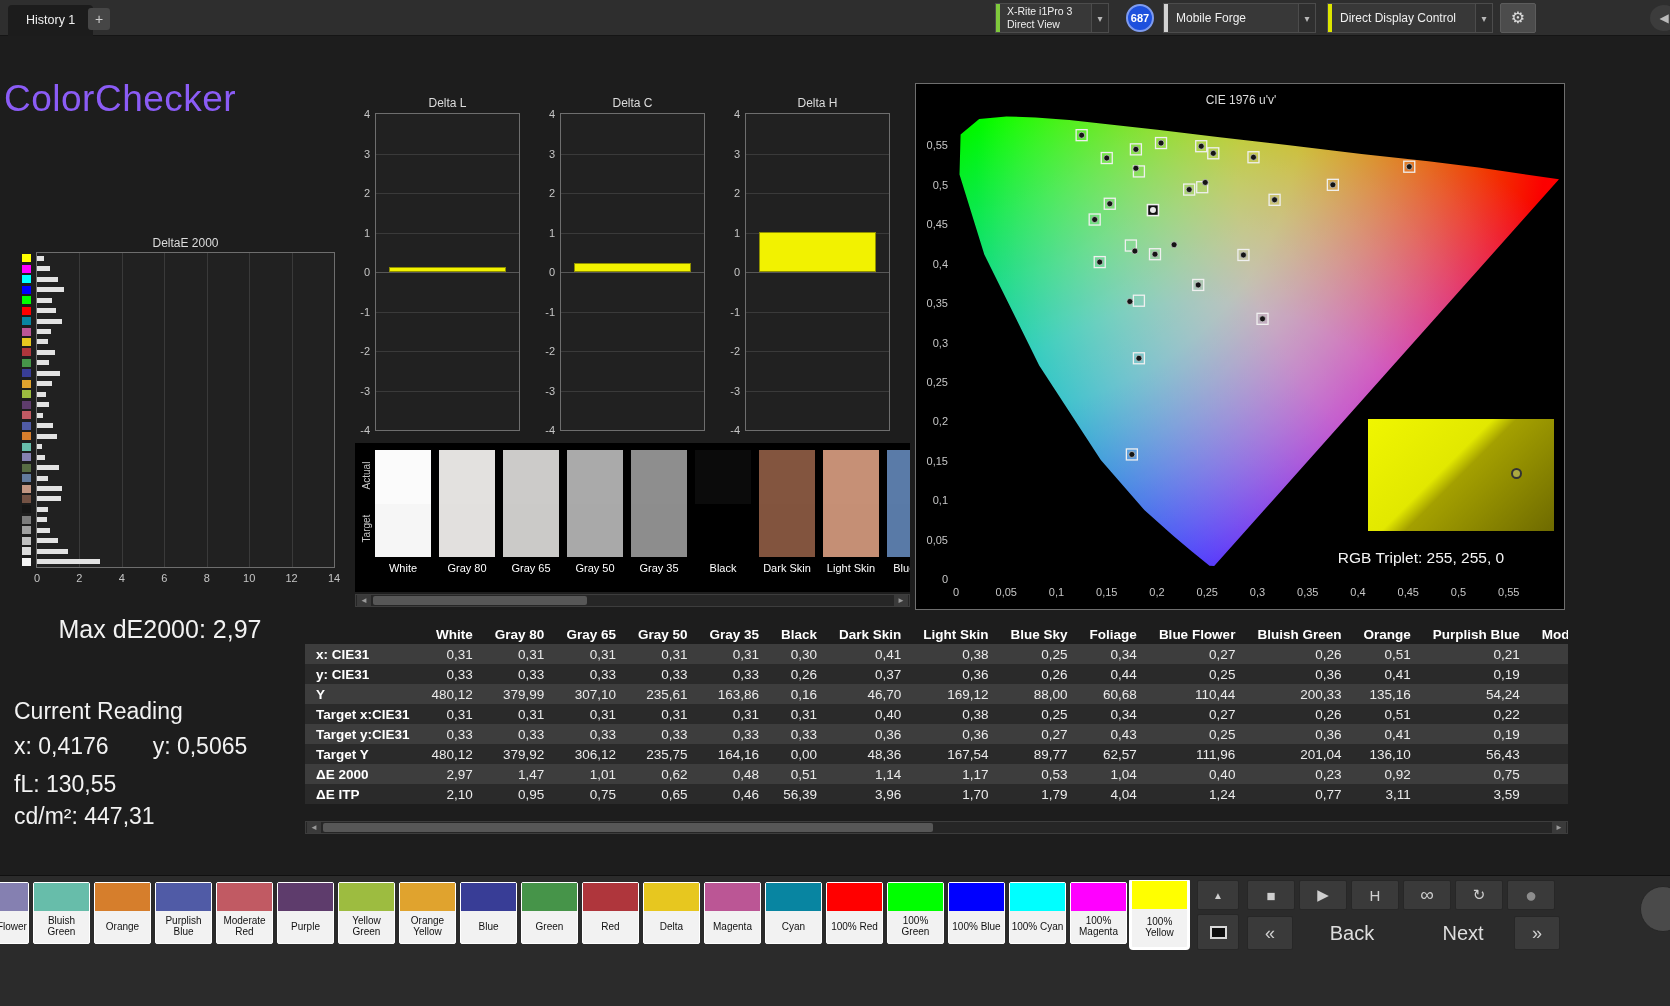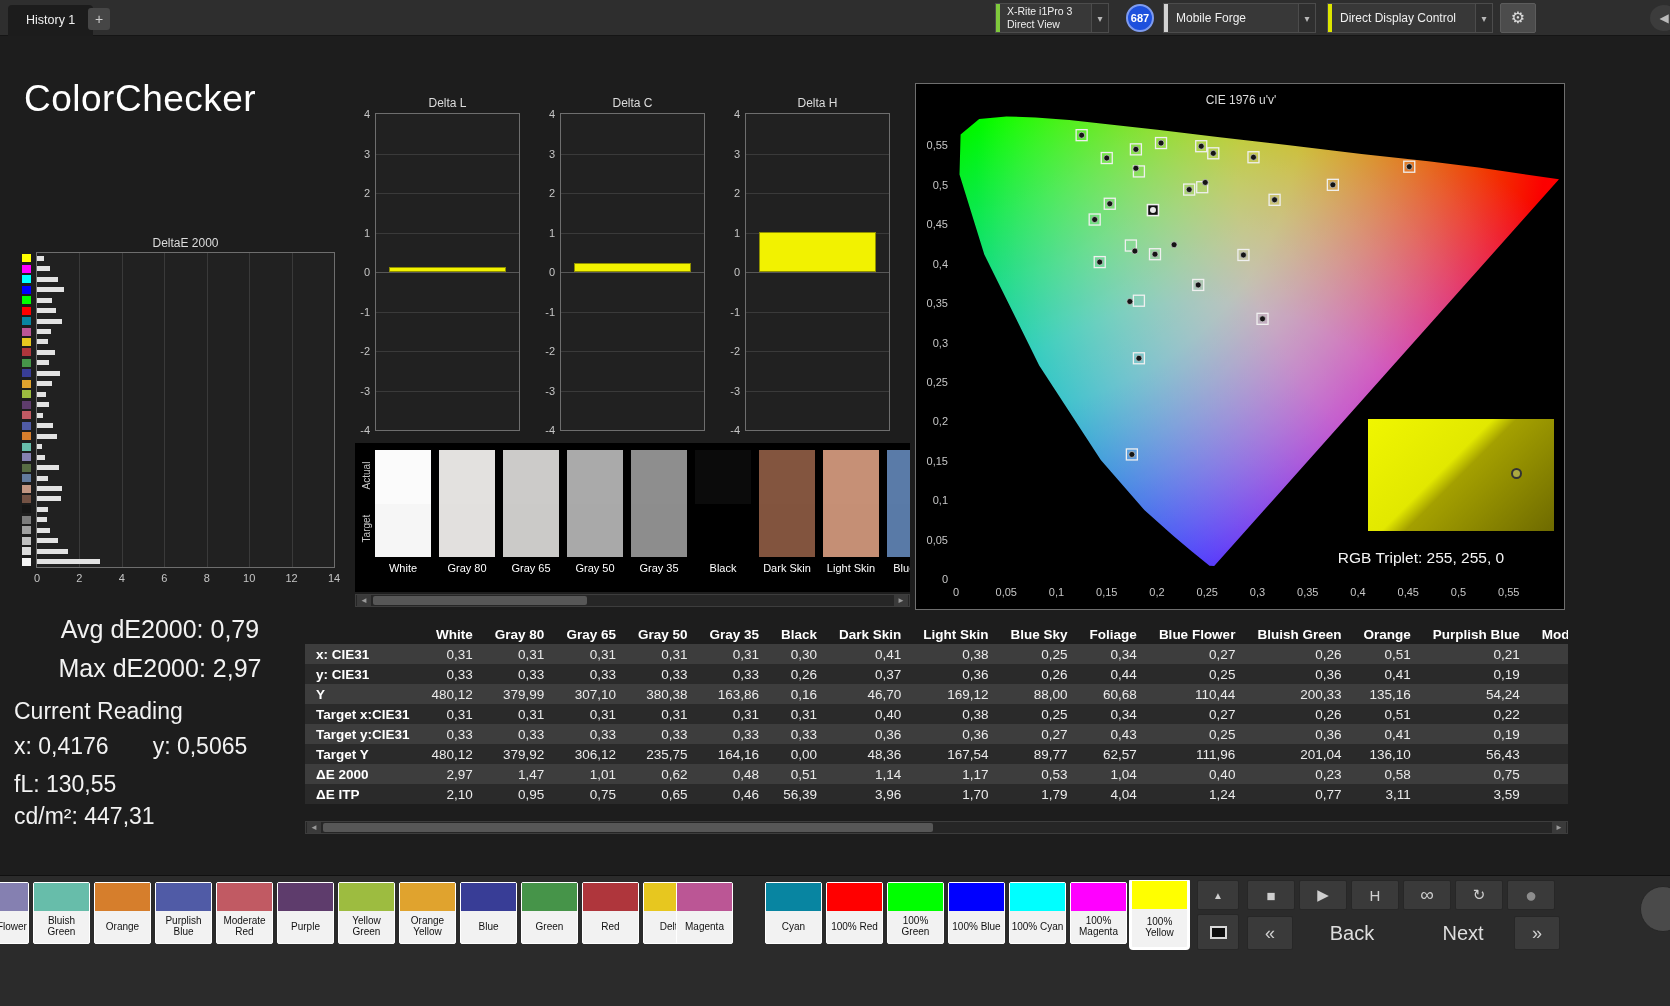--- a/index.html
+++ b/index.html
@@ -14,21 +14,21 @@
 .dd .txt{flex:1;padding:0 7px;font-size:10.5px;line-height:1.25;color:#efefef;white-space:nowrap}
 .dd .txt1{flex:1;padding:0 8px;font-size:12px;color:#efefef;white-space:nowrap}
 .dd .chev{width:17px;align-self:stretch;display:flex;align-items:center;justify-content:center;color:#b8b8b8;font-size:10px;border-left:1px solid #4c4c4c;background:#2f2f2f}
 #dd-meter{left:995px;width:114px}
 #badge{position:absolute;left:1126px;top:4px;width:28px;height:28px;border-radius:50%;background:#1d50dd;border:2px solid #7e9bef;color:#fff;font-size:11px;font-weight:bold;text-align:center;line-height:24px}
 #dd-source{left:1163px;width:153px}
 #dd-workflow{left:1327px;width:166px}
 #gear{position:absolute;left:1500px;top:3px;width:36px;height:30px;background:#4c4c4c;border:1px solid #5c5c5c;color:#ddd;font-size:16px;text-align:center;line-height:28px;border-radius:2px}
 #collapse{position:absolute;left:1650px;top:5px;width:28px;height:26px;border-radius:50%;background:#3c3c3c;color:#bbb;font-size:12px;text-align:center;line-height:26px}
 
-#page-title{position:absolute;left:24px;top:78px;font-size:37px;font-weight:300;color:#ffffff;letter-spacing:.5px}
+#page-title{position:absolute;left:4px;top:78px;font-size:37px;font-weight:300;color:#8b5cf6;letter-spacing:.5px}
 .chart-title{position:absolute;font-size:12px;color:#dcdcdc;text-align:center}
 #stats{position:absolute;left:10px;top:610px;width:300px;text-align:center}
 #stats .big{font-size:25px;color:#f2f2f2;line-height:39px}
 #creading{position:absolute;left:14px;top:698px;font-size:23px;color:#f2f2f2}
 #xyline{position:absolute;left:14px;top:733px;font-size:23px;color:#f2f2f2;display:flex;gap:44px}
 #flline{position:absolute;left:14px;top:771px;font-size:23px;color:#f2f2f2}
 #cdline{position:absolute;left:14px;top:803px;font-size:23px;color:#f2f2f2}
 
 .plot{position:absolute;border:1px solid #6e6e6e;background:#212121}
 #deltae-title{left:36px;width:299px;top:236px}
@@ -405,21 +405,20 @@
           <circle cx="138.69000000000003" cy="113.51999999999998" r="3" fill="#141414" stroke="#cfcfcf" stroke-width="0.7"></circle>
           <rect x="301.025" y="207.34999999999997" width="11" height="11" fill="none" stroke="#f0f0f0" stroke-width="1.3"></rect>
           <circle cx="306.525" cy="212.84999999999997" r="3" fill="#141414" stroke="#cfcfcf" stroke-width="0.7"></circle>
           <rect x="199.51999999999998" y="31.55166666666662" width="11" height="11" fill="none" stroke="#f0f0f0" stroke-width="1.3"></rect>
           <circle cx="205.01999999999998" cy="37.05166666666662" r="3" fill="#141414" stroke="#cfcfcf" stroke-width="0.7"></circle>
         </g>
       </svg>
     </div>
 
   <div id="stats">
-    <div class="big">Avg dE2000: 0,79</div>
     <div class="big">Max dE2000: 2,97</div>
   </div>
   <div id="creading">Current Reading</div>
   <div id="xyline">
     <span>x: 0,4176</span>
     <span>y: 0,5065</span>
   </div>
   <div id="flline">fL: 130,55</div>
   <div id="cdline">cd/m²: 447,31</div>
 
@@ -480,21 +479,21 @@
             <td>0,36</td>
             <td>0,41</td>
             <td>0,19</td>
             <td>0,31</td>
           </tr>
           <tr>
             <td class="rowlbl">Y</td>
             <td>480,12</td>
             <td>379,99</td>
             <td>307,10</td>
-            <td>380,38</td>
+            <td>235,61</td>
             <td>163,86</td>
             <td>0,16</td>
             <td>46,70</td>
             <td>169,12</td>
             <td>88,00</td>
             <td>60,68</td>
             <td>110,44</td>
             <td>200,33</td>
             <td>135,16</td>
             <td>54,24</td>
@@ -561,21 +560,21 @@
             <td>1,01</td>
             <td>0,62</td>
             <td>0,48</td>
             <td>0,51</td>
             <td>1,14</td>
             <td>1,17</td>
             <td>0,53</td>
             <td>1,04</td>
             <td>0,40</td>
             <td>0,23</td>
-            <td>0,58</td>
+            <td>0,92</td>
             <td>0,75</td>
             <td>0,30</td>
           </tr>
           <tr>
             <td class="rowlbl">ΔE ITP</td>
             <td>2,10</td>
             <td>0,95</td>
             <td>0,75</td>
             <td>0,65</td>
             <td>0,46</td>
@@ -642,21 +641,21 @@
           <div class="plbl">Green</div>
         </div>
         <div class="pbtn" style="left: 582px;">
           <div class="col" style="background: rgb(175, 54, 60);"></div>
           <div class="plbl">Red</div>
         </div>
         <div class="pbtn" style="left: 643px;">
           <div class="col" style="background: rgb(231, 199, 31);"></div>
           <div class="plbl">Delta</div>
         </div>
-        <div class="pbtn" style="left: 676px;">
+        <div class="pbtn" style="left: 704px;">
           <div class="col" style="background: rgb(187, 86, 149);"></div>
           <div class="plbl">Magenta</div>
         </div>
         <div class="pbtn" style="left: 765px;">
           <div class="col" style="background: rgb(8, 133, 161);"></div>
           <div class="plbl">Cyan</div>
         </div>
         <div class="pbtn" style="left: 826px;">
           <div class="col" style="background: rgb(255, 0, 0);"></div>
           <div class="plbl">100% Red</div>

